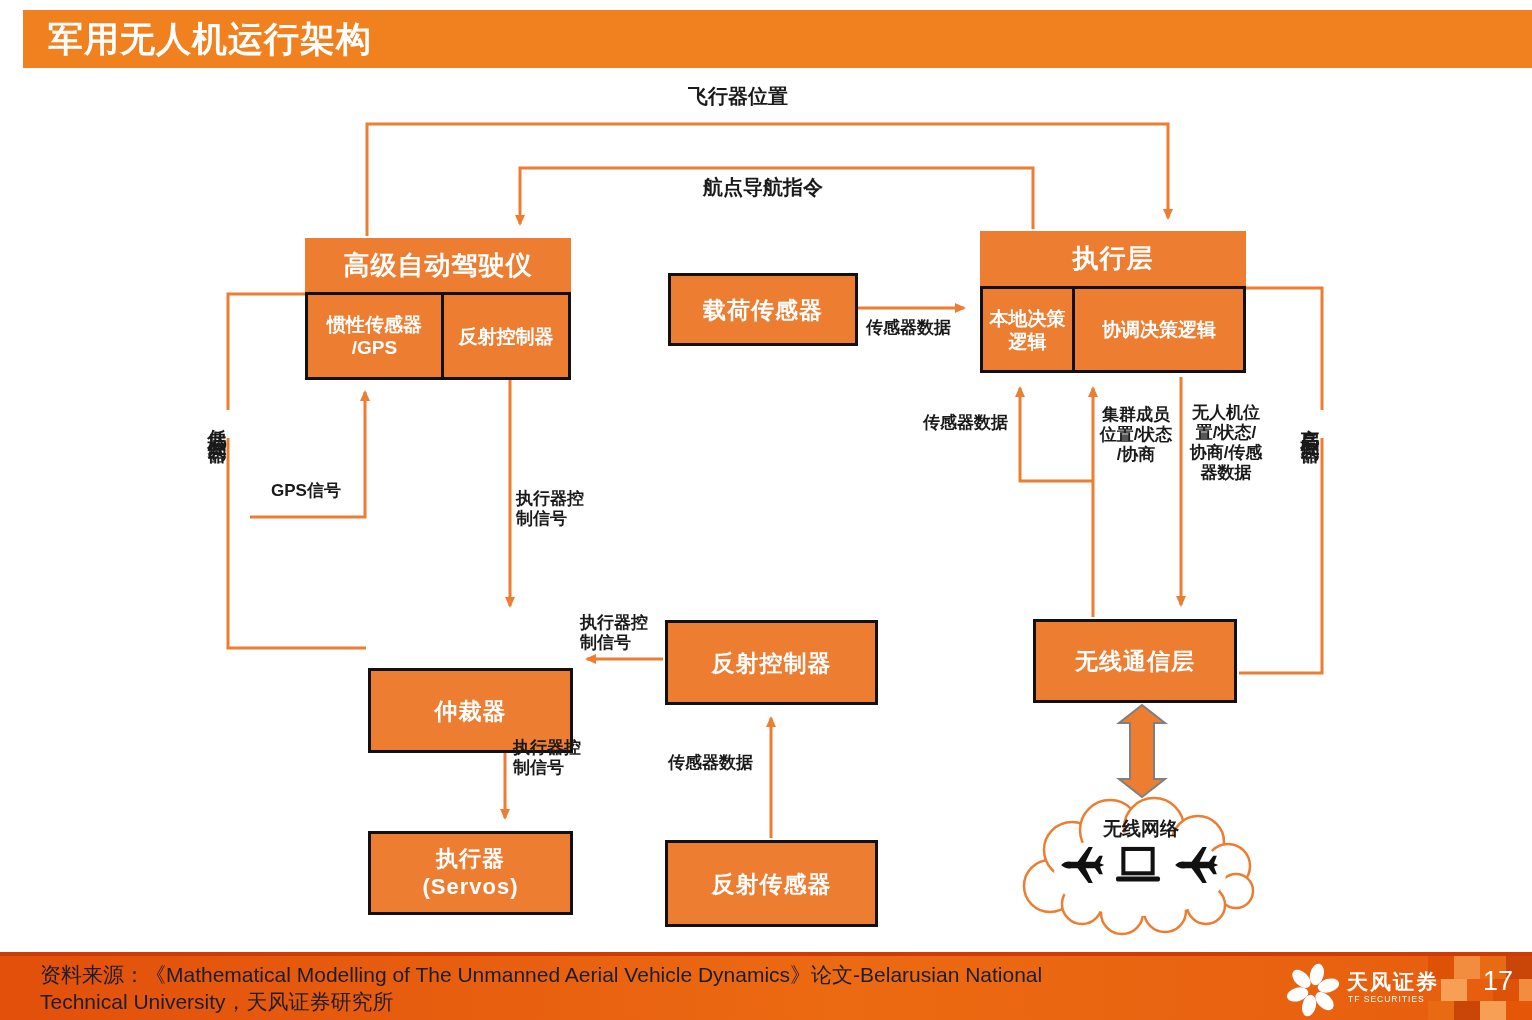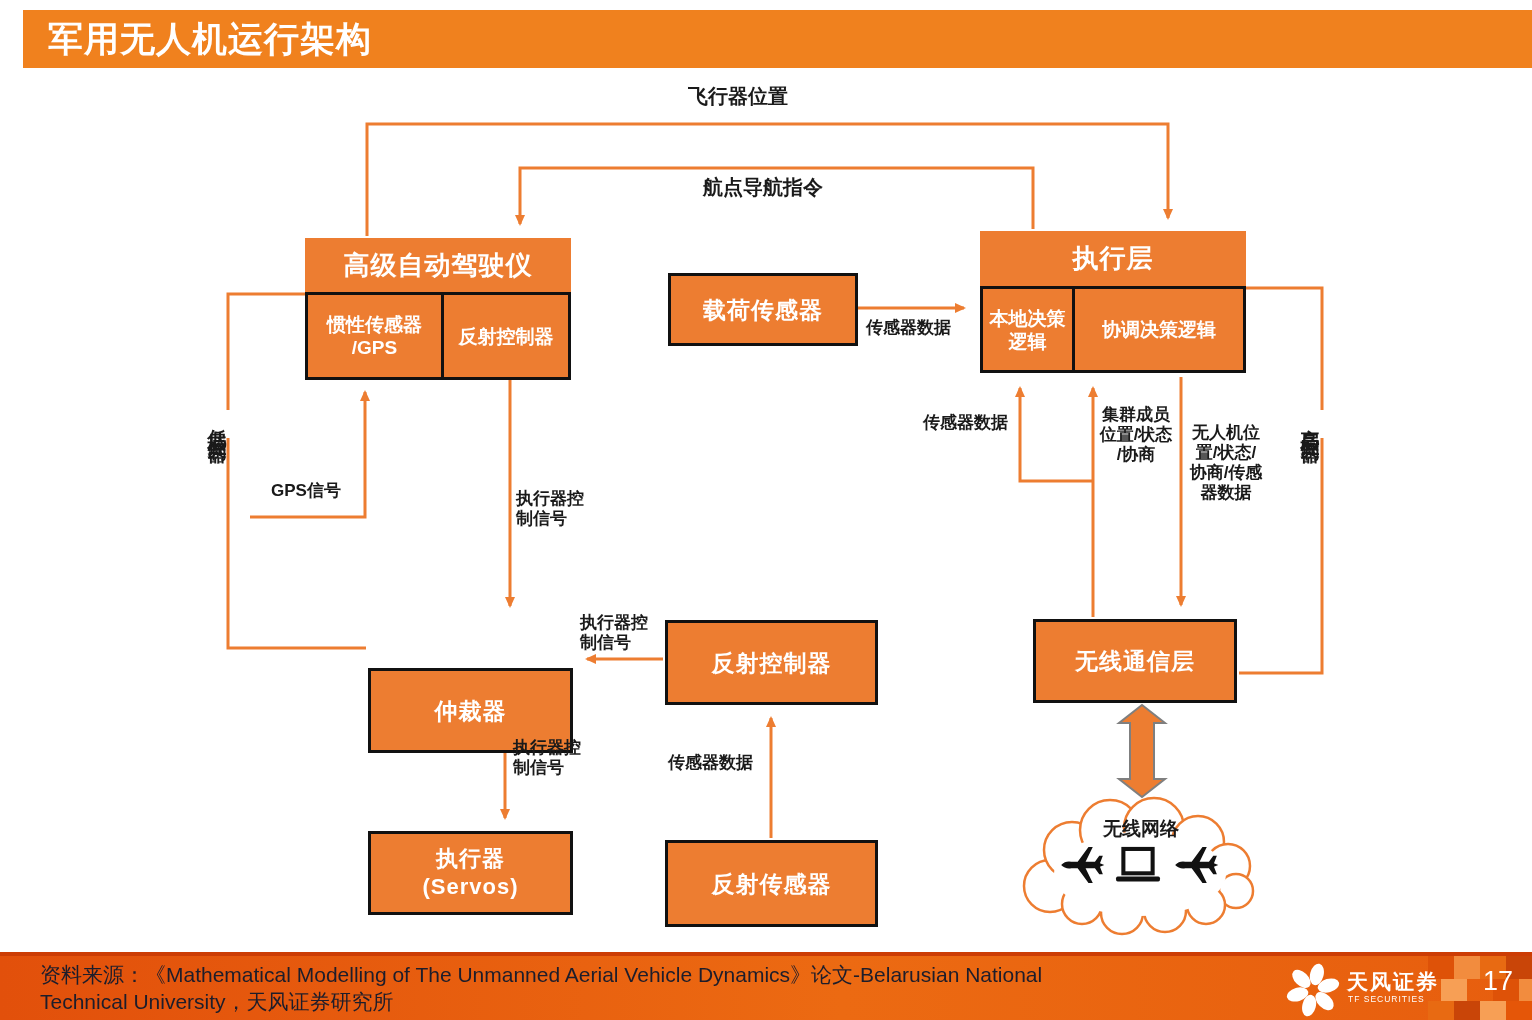--- a/index.html
+++ b/index.html
@@ -112,21 +112,21 @@
 制信号</div>
   <div class="lbl" style="left:580px;top:613px;">执行器控
 制信号</div>
   <div class="lbl" style="left:513px;top:738px;">执行器控
 制信号</div>
   <div class="lbl" style="left:668px;top:753px;">传感器数据</div>
   <div class="lbl" style="left:923px;top:413px;">传感器数据</div>
   <div class="lbl center" style="left:1095px;top:405px;width:82px;">集群成员
 位置/状态
 /协商</div>
-  <div class="lbl center" style="left:1183px;top:403px;width:86px;margin-top:20px;">无人机位
+  <div class="lbl center" style="left:1183px;top:403px;width:86px;">无人机位
 置/状态/
 协商/传感
 器数据</div>
   <div class="vlabel" style="left:1296px;top:410px;">高层控制器</div>
 
   <div id="cloud">
     <svg width="258" height="148" viewBox="0 0 258 148">
       <g fill="#ffffff" stroke="#ED7D31" stroke-width="2.5">
         <circle cx="38" cy="98" r="26"></circle>
         <circle cx="60" cy="62" r="28"></circle>

